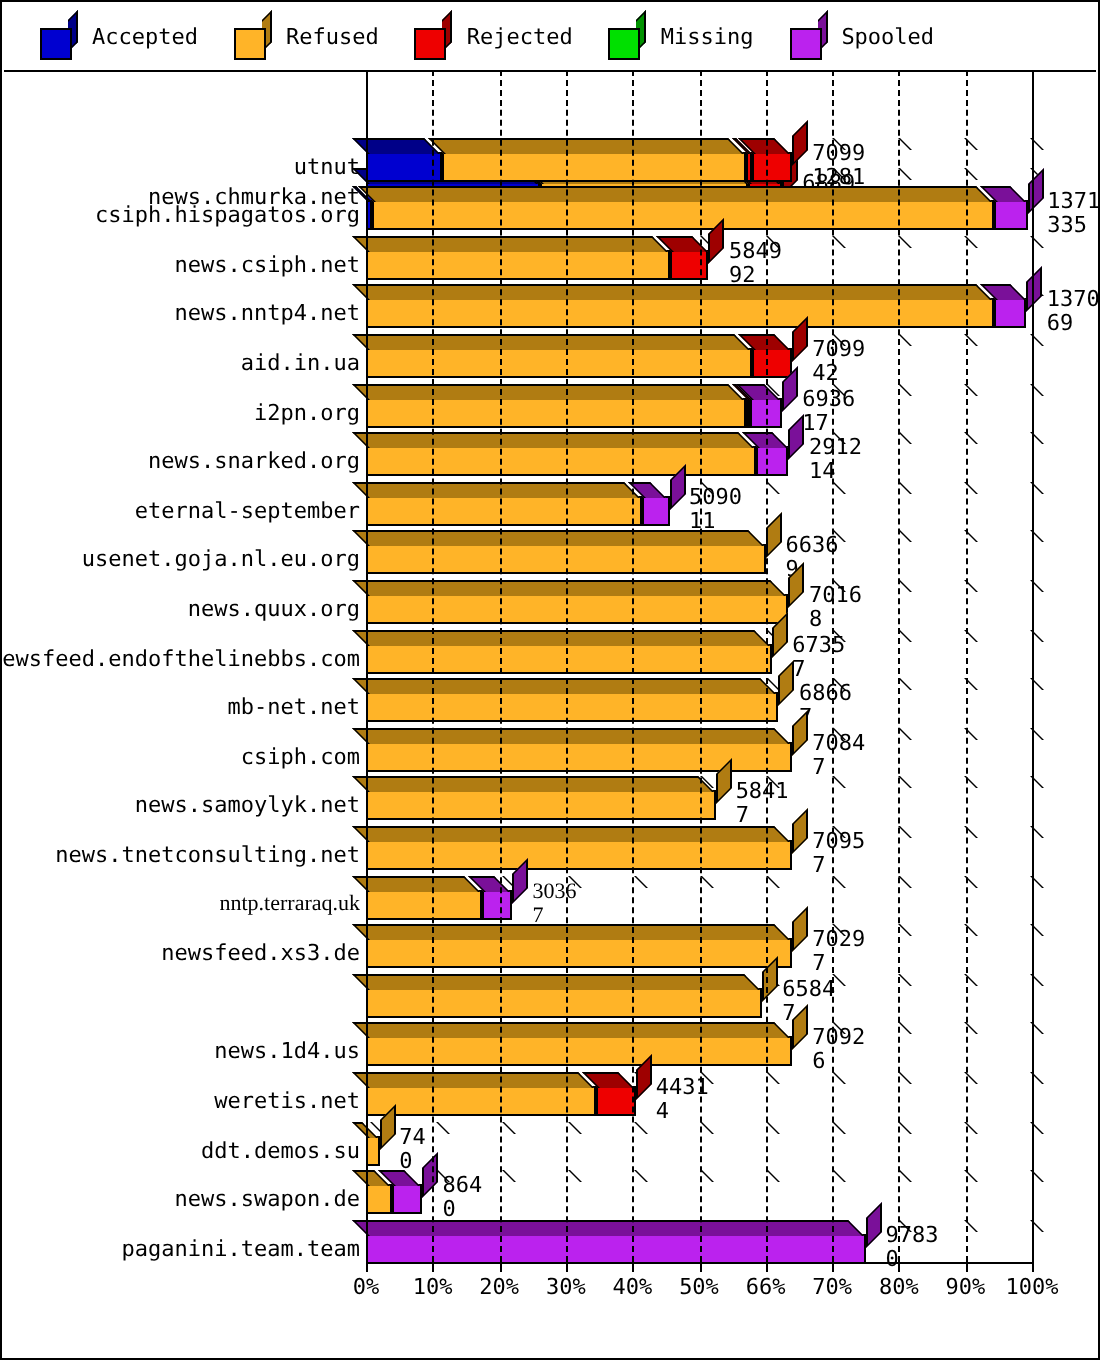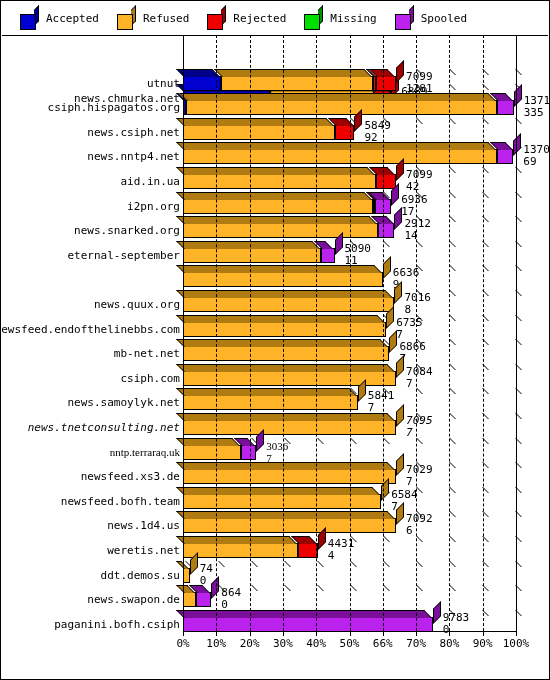--- a/index.html
+++ b/index.html
@@ -383,20 +383,21 @@
               <div class="top" style="background: rgb(122, 16, 153);"></div>
             </div>
             <div class="cap" style="left: 151.515px; background: rgb(122, 16, 153);"></div>
           </div>
           <div class="val" style="left: 342.515px; top: 1px;">
             <span class="v1">5090</span>
             <span class="v2">11</span>
           </div>
         </div>
         <div class="row" style="top: 231.4px;">
+          <div class="cat-label">usenet.goja.nl.eu.org</div>
           <div style="position: absolute; left: 181px; top: 0px; height: 1px; width: 333px;">
             <div class="hatch" style="left: 8px;"></div>
             <div class="hatch" style="left: 41px;"></div>
             <div class="hatch" style="left: 74px;"></div>
             <div class="hatch" style="left: 107px;"></div>
             <div class="hatch" style="left: 140px;"></div>
             <div class="hatch" style="left: 173px;"></div>
             <div class="hatch" style="left: 206px;"></div>
             <div class="hatch" style="left: 239px;"></div>
             <div class="hatch" style="left: 272px;"></div>
@@ -537,21 +538,21 @@
             <div class="seg" style="left: 0px; width: 174.825px; background: rgb(255, 180, 40);">
               <div class="top" style="background: rgb(176, 124, 18);"></div>
             </div>
             <div class="cap" style="left: 174.825px; background: rgb(176, 124, 18);"></div>
           </div>
           <div class="val" style="left: 365.825px; top: 1px;">
             <span class="v1">5841</span>
             <span class="v2">7</span>
           </div>
         </div>
-        <div class="row" style="top: 379px; font-style: italic;">
+        <div class="row" style="top: 379px;">
           <div class="cat-label">news.tnetconsulting.net</div>
           <div style="position: absolute; left: 181px; top: 0px; height: 1px; width: 333px;">
             <div class="hatch" style="left: 8px;"></div>
             <div class="hatch" style="left: 41px;"></div>
             <div class="hatch" style="left: 74px;"></div>
             <div class="hatch" style="left: 107px;"></div>
             <div class="hatch" style="left: 140px;"></div>
             <div class="hatch" style="left: 173px;"></div>
             <div class="hatch" style="left: 206px;"></div>
             <div class="hatch" style="left: 239px;"></div>
@@ -619,21 +620,20 @@
               <div class="top" style="background: rgb(176, 124, 18);"></div>
             </div>
             <div class="cap" style="left: 213.12px; background: rgb(176, 124, 18);"></div>
           </div>
           <div class="val" style="left: 404.12px; top: 1px;">
             <span class="v1">7029</span>
             <span class="v2">7</span>
           </div>
         </div>
         <div class="row" style="top: 452.8px;">
-          <div class="cat-label">newsfeed.bofh.team</div>
           <div style="position: absolute; left: 181px; top: 0px; height: 1px; width: 333px;">
             <div class="hatch" style="left: 8px;"></div>
             <div class="hatch" style="left: 41px;"></div>
             <div class="hatch" style="left: 74px;"></div>
             <div class="hatch" style="left: 107px;"></div>
             <div class="hatch" style="left: 140px;"></div>
             <div class="hatch" style="left: 173px;"></div>
             <div class="hatch" style="left: 206px;"></div>
             <div class="hatch" style="left: 239px;"></div>
             <div class="hatch" style="left: 272px;"></div>
@@ -755,21 +755,21 @@
               <div class="top" style="background: rgb(122, 16, 153);"></div>
             </div>
             <div class="cap" style="left: 28.305px; background: rgb(122, 16, 153);"></div>
           </div>
           <div class="val" style="left: 219.305px; top: 1px;">
             <span class="v1">864</span>
             <span class="v2">0</span>
           </div>
         </div>
         <div class="row" style="top: 575.8px;">
-          <div class="cat-label">paganini.bofh.csiph</div>
+          <div class="cat-label">paganini.team.team</div>
           <div style="position: absolute; left: 181px; top: 0px; height: 1px; width: 333px;">
             <div class="hatch" style="left: 8px;"></div>
             <div class="hatch" style="left: 41px;"></div>
             <div class="hatch" style="left: 74px;"></div>
             <div class="hatch" style="left: 107px;"></div>
             <div class="hatch" style="left: 140px;"></div>
             <div class="hatch" style="left: 173px;"></div>
             <div class="hatch" style="left: 206px;"></div>
             <div class="hatch" style="left: 239px;"></div>
             <div class="hatch" style="left: 272px;"></div>

